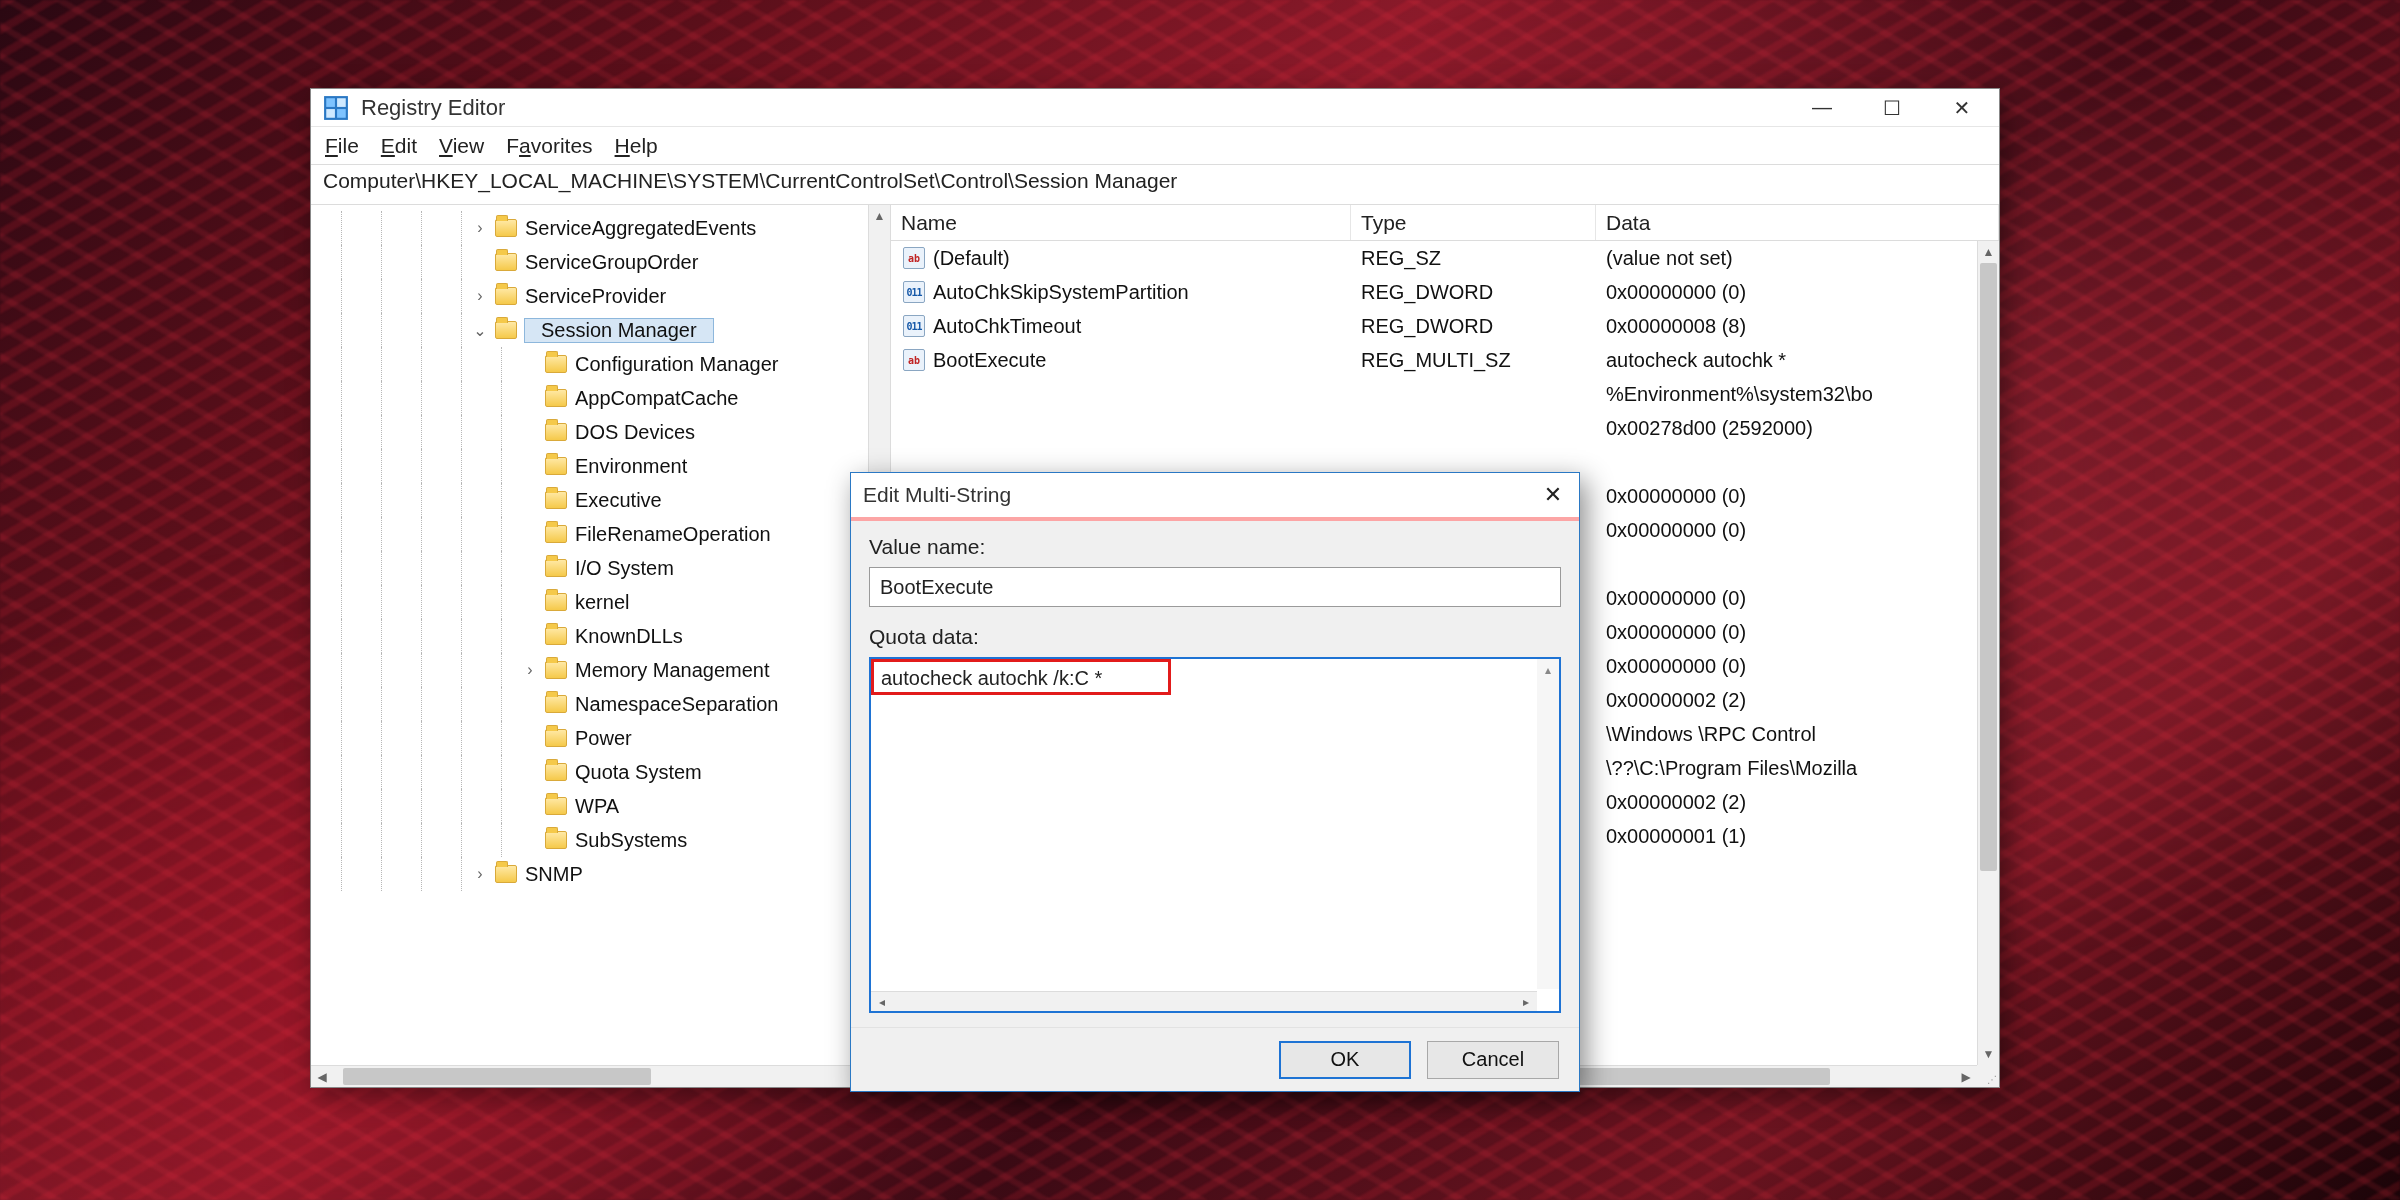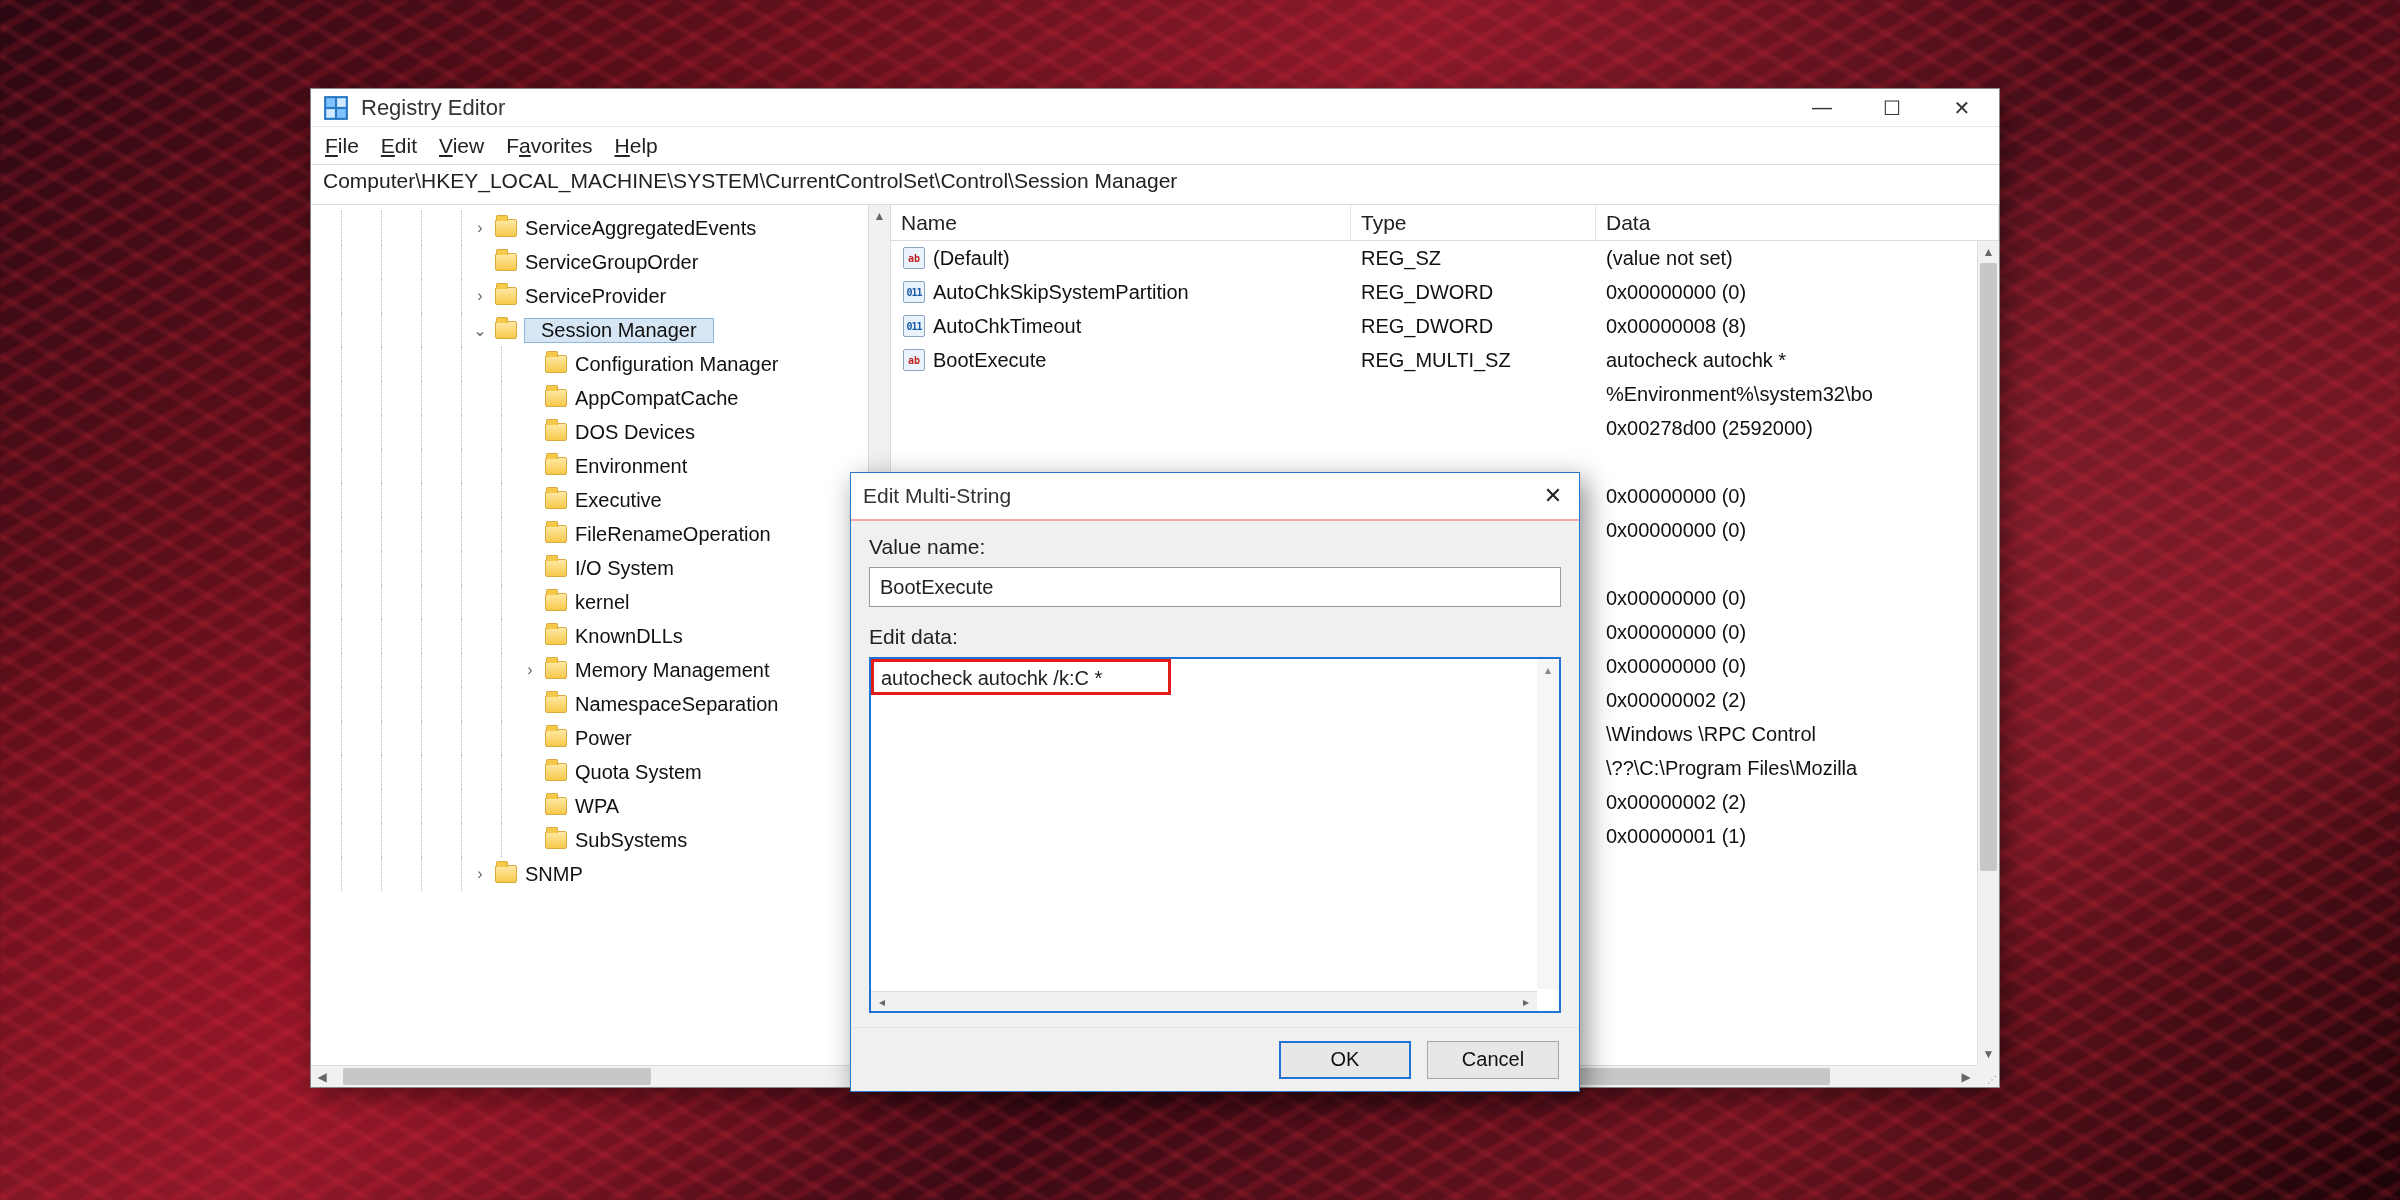--- a/index.html
+++ b/index.html
@@ -45,21 +45,21 @@
 .scroll-v { position:absolute; right:0; top:0; bottom:22px; width:22px; background:#f1f1f1; border-left:1px solid #dcdcdc; }
 .scroll-v .arrow { height:22px; display:flex; align-items:center; justify-content:center; color:#666; font-size:12px; }
 .scroll-v .track { position:absolute; top:22px; bottom:22px; left:0; right:0; }
 .scroll-v .thumb { position:absolute; left:2px; right:2px; background:#c7c7c7; border-radius:2px; }
 .scroll-h { position:absolute; left:0; right:22px; bottom:0; height:22px; background:#f1f1f1; border-top:1px solid #dcdcdc; display:flex; }
 .scroll-h .arrow { width:22px; display:flex; align-items:center; justify-content:center; color:#666; font-size:12px; }
 .scroll-h .track { flex:1; position:relative; }
 .scroll-h .thumb { position:absolute; top:2px; bottom:2px; background:#c7c7c7; border-radius:2px; }
 .corner-grip { position:absolute; right:0; bottom:0; width:22px; height:22px; background:#f1f1f1; color:#999; font-size:10px; display:flex; align-items:flex-end; justify-content:flex-end; padding:2px; }
 .dialog { left:850px; top:472px; width:730px; height:620px; border:1px solid #2a78c4; display:flex; flex-direction:column; }
-.dialog .titlebar { height:48px; border-bottom:2px solid #fca5a5; }
+.dialog .titlebar { height:48px; border-bottom:4px solid #fca5a5; }
 .dlg-close { width:48px; height:44px; display:flex; align-items:center; justify-content:center; font-size:22px; color:#222; }
 .dlg-body { flex:1; background:#f0f0f0; padding:14px 18px; display:flex; flex-direction:column; gap:8px; }
 .dlg-label { font-size:21px; color:#222; }
 .dlg-input { width:100%; height:40px; border:1px solid #9a9a9a; background:#fff; padding:0 10px; font-size:20px; color:#222; }
 .dlg-textarea-wrap { position:relative; flex:1; }
 .dlg-textarea { width:100%; height:100%; border:2px solid #1e73d4; background:#fff; padding:8px 10px; font-size:20px; color:#222; resize:none; font-family:"Segoe UI",sans-serif; }
 .highlight-box { position:absolute; left:2px; top:2px; width:300px; height:36px; border:3px solid #e21b1b; pointer-events:none; }
 .dlg-textarea-wrap .scroll-h { left:2px; right:24px; bottom:2px; height:20px; }
 .dlg-textarea-wrap .scroll-v-mini { position:absolute; right:2px; top:2px; bottom:24px; width:22px; background:#f6f6f6; }
 .dlg-textarea-wrap .scroll-v-mini .arrow { height:22px; display:flex; align-items:center; justify-content:center; color:#888; font-size:12px; }
@@ -514,21 +514,21 @@
 </div>
 
 <div class="window dialog">
   <div class="titlebar">
     <span class="title" style="font-size:21px">Edit Multi-String</span>
     <div style="margin-left:auto" class="dlg-close">✕</div>
   </div>
   <div class="dlg-body">
     <div class="dlg-label">Value name:</div>
     <input class="dlg-input" value="BootExecute" style="">
-    <div class="dlg-label" style="margin-top:10px">Edit data:</div>
+    <div class="dlg-label" style="margin-top:10px">Quota data:</div>
     <div class="dlg-textarea-wrap">
       <textarea class="dlg-textarea" style="">autocheck autochk /k:C *</textarea>
       <div class="highlight-box"></div>
       <div class="scroll-v-mini">
         <div class="arrow">▴</div>
       </div>
       <div class="scroll-h">
         <div class="arrow">◂</div>
         <div class="track"></div>
         <div class="arrow">▸</div>

